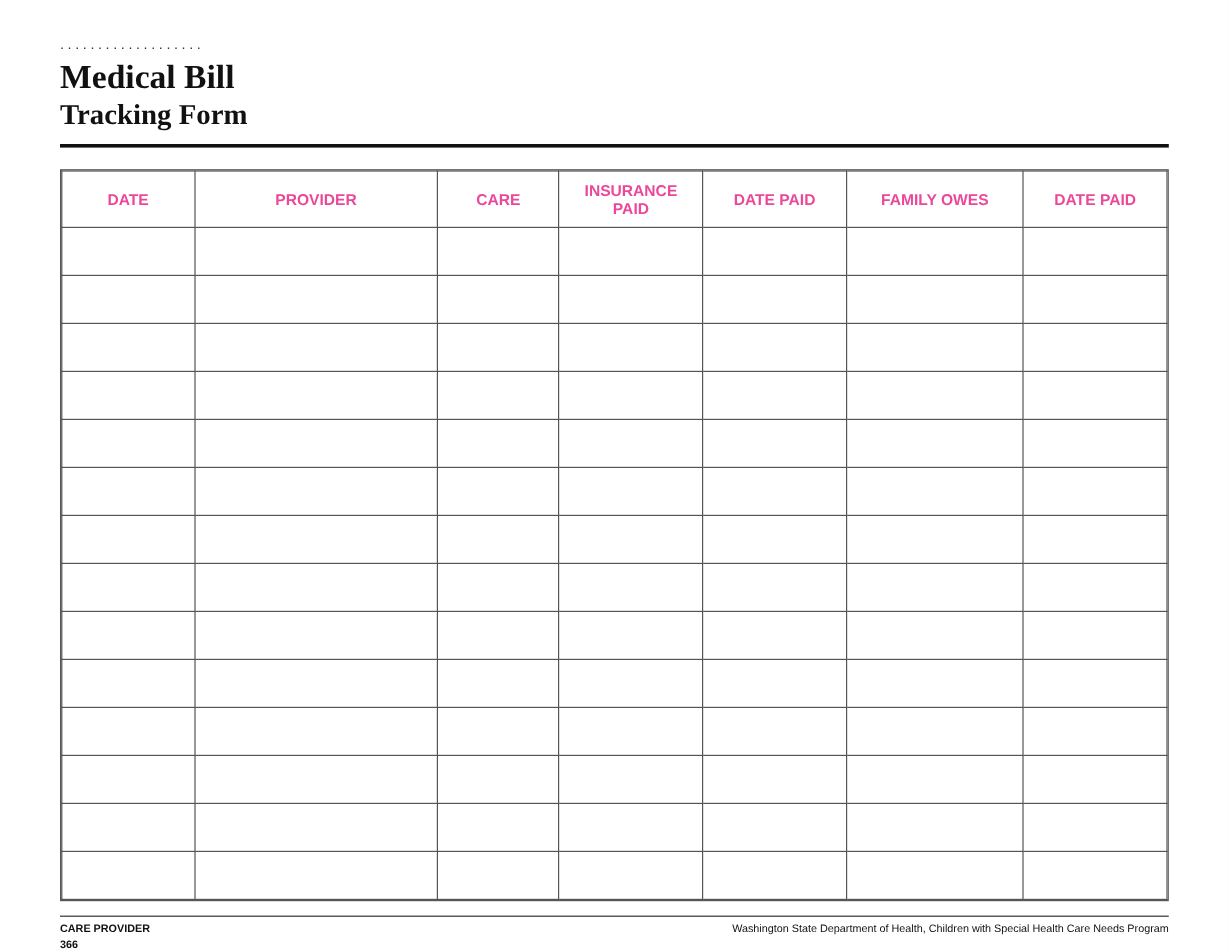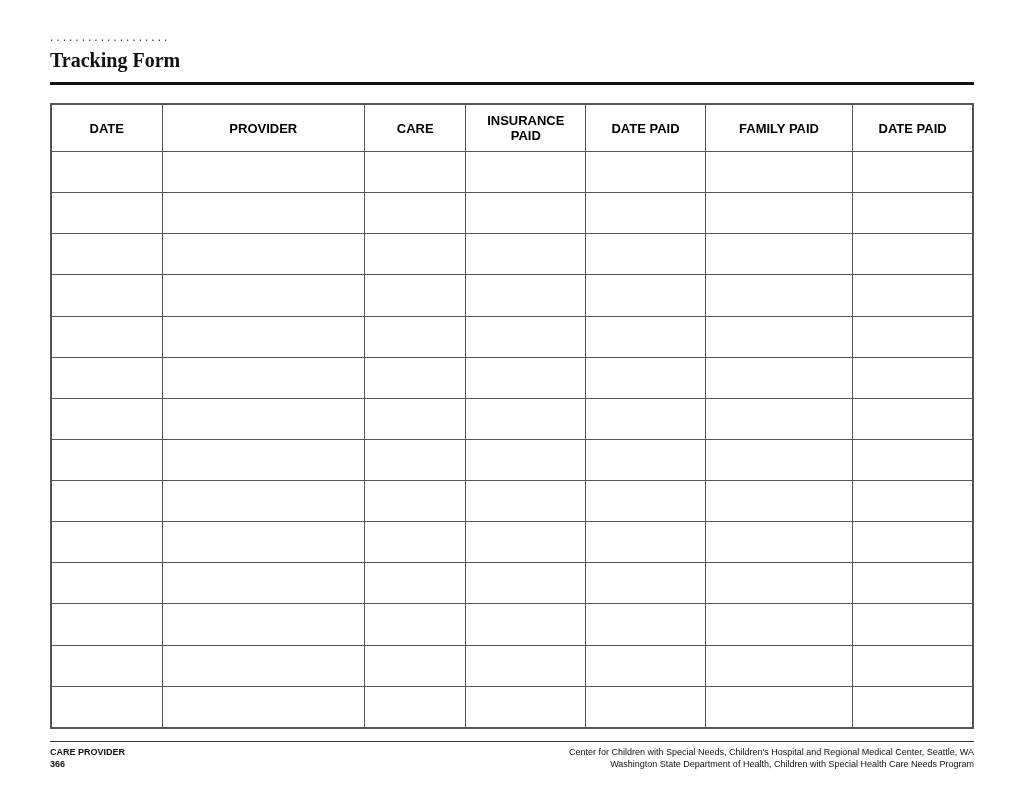--- a/index.html
+++ b/index.html
@@ -40,21 +40,21 @@
 
     .title-line1 {
       font-size: 28px;
       font-weight: bold;
       font-family: Georgia, serif;
       color: #111;
       line-height: 1.2;
     }
 
     .title-line2 {
-      font-size: 20px;
+      font-size: 24px;
       font-weight: bold;
       font-family: Georgia, serif;
       color: #111;
       line-height: 1.2;
     }
 
     .divider {
       border: none;
       border-top: 3px solid #111;
       margin-bottom: 18px;
@@ -73,21 +73,21 @@
 
     thead tr th {
       border: 1px solid #555;
       text-align: center;
       font-size: 13px;
       font-weight: bold;
       font-family: Arial, sans-serif;
       padding: 8px 4px;
       vertical-align: middle;
       background: #fff;
-      color: #000000;
+      color: #ec4899;
     }
 
     tbody tr td {
       border: 1px solid #555;
       height: 40px;
       background: #fff;
     }
 
     .footer {
       margin-top: 12px;
@@ -113,35 +113,36 @@
     }
   </style>
 </head>
 <body>
 
 <div class="page">
 
   <div class="dots-row">...................</div>
 
   <div class="title-block">
+    <div class="title-line1">Medical Bill</div>
     <div class="title-line2">Tracking Form</div>
   </div>
 
   <hr class="divider">
 
   <div class="table-container">
     <table>
       <thead>
         <tr>
           <th style="width:12%">DATE</th>
           <th style="width:22%">PROVIDER</th>
           <th style="width:11%">CARE</th>
           <th style="width:13%">INSURANCE<br>PAID</th>
           <th style="width:13%">DATE PAID</th>
-          <th style="width:16%">FAMILY PAID</th>
+          <th style="width:16%">FAMILY OWES</th>
           <th style="width:13%">DATE PAID</th>
         </tr>
       </thead>
       <tbody id="table-body">
       <tr>
             <td></td>
             <td></td>
             <td></td>
             <td></td>
             <td></td>
@@ -268,18 +269,17 @@
         </tbody>
     </table>
   </div>
 
   <div class="footer">
     <div class="footer-left">
       <div>CARE PROVIDER</div>
       <div>366</div>
     </div>
     <div class="footer-right">
-      <div>Center for Children with Special Needs, Children's Hospital and Regional Medical Center, Seattle, WA</div>
       <div>Washington State Department of Health, Children with Special Health Care Needs Program</div>
     </div>
   </div>
 
 </div>
 
 </body></html>

